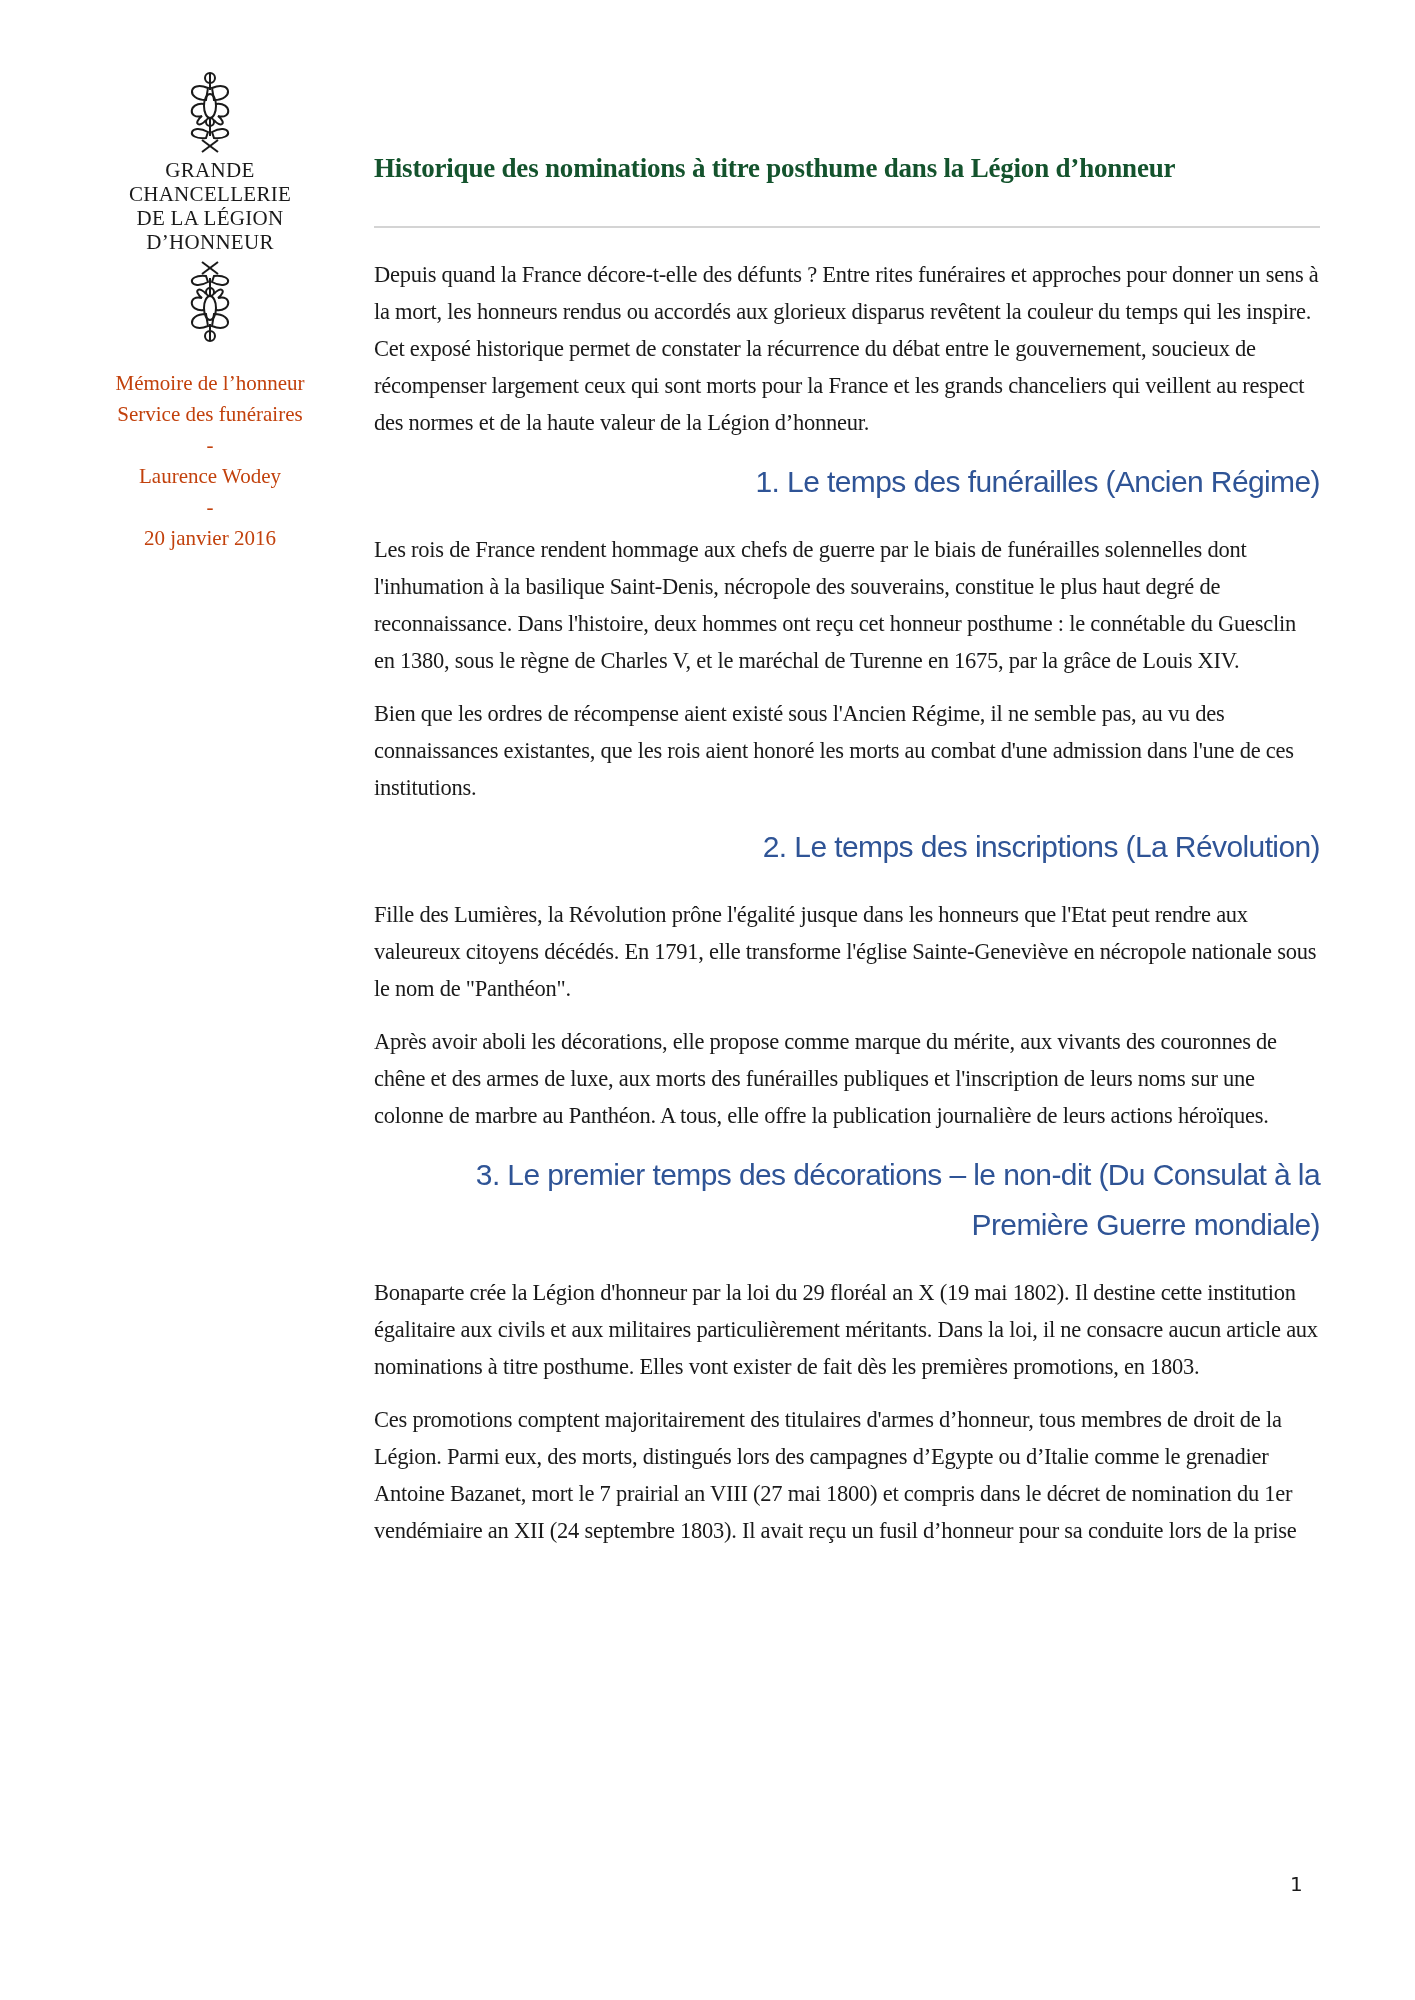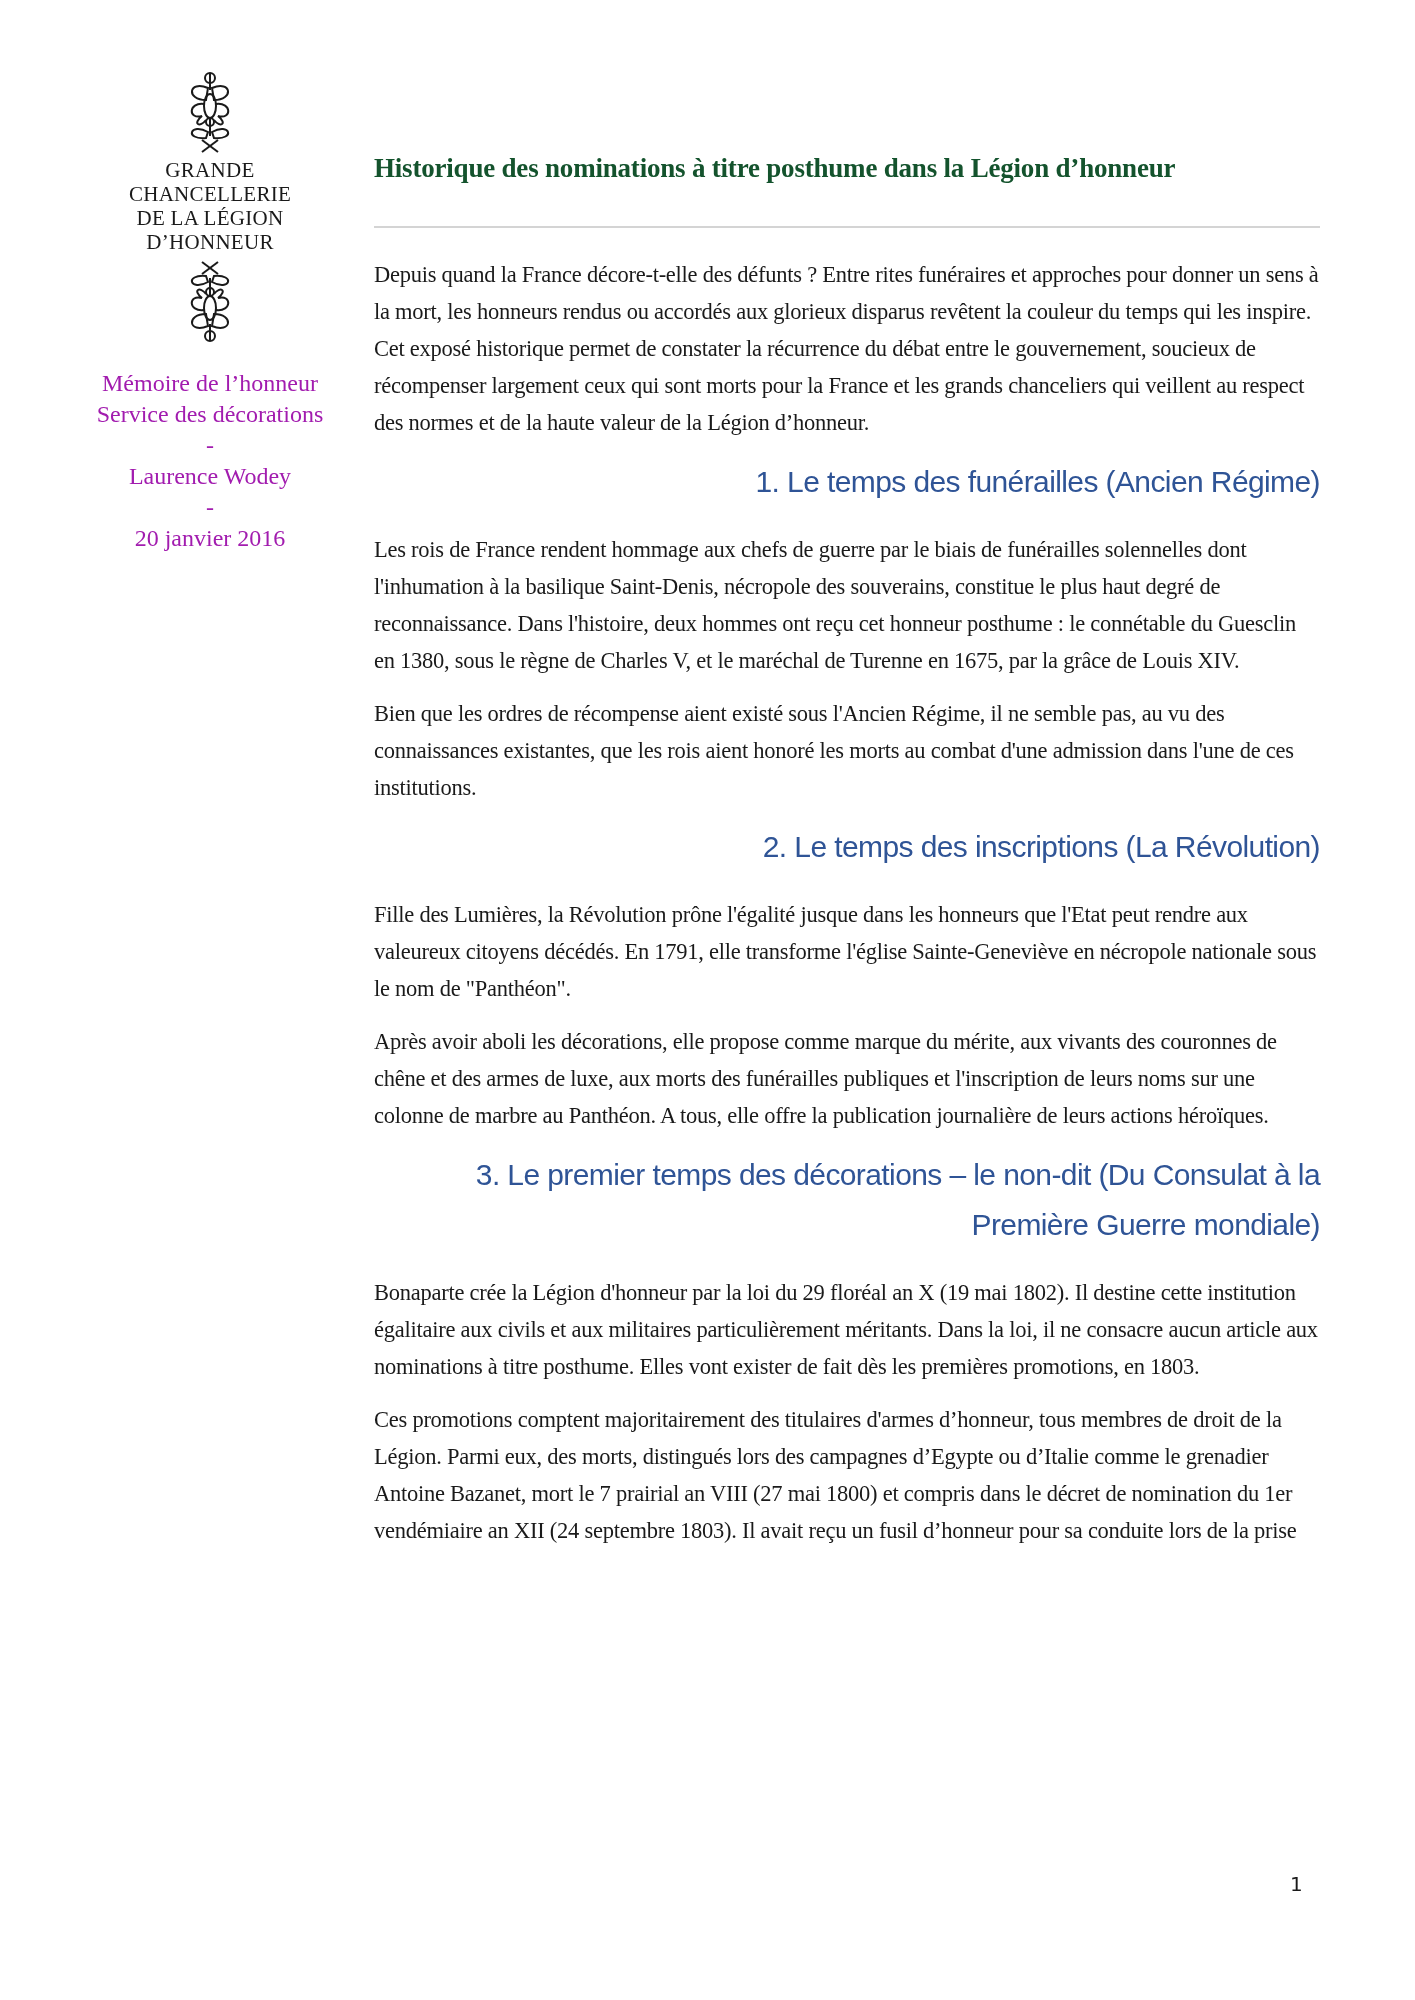--- a/index.html
+++ b/index.html
@@ -2,21 +2,21 @@
 <html><head>
 <meta charset="utf-8">
 <style>
   html, body { margin: 0; padding: 0; background: #ffffff; }
   body { width: 1415px; height: 2000px; position: relative; overflow: hidden; color: #1a1a1a; }
 
   .sidebar { position: absolute; left: 80px; top: 70px; width: 260px; text-align: center; }
   .emblem { display: block; margin: 0 auto; }
   .org-name { font-family: "Liberation Serif", serif; font-size: 21px; line-height: 24px; letter-spacing: 0.3px; color: #1a1a1a; margin: 4px 0 6px; }
   .org-name div { white-space: nowrap; font-family: Liberation Serif, serif; }
-  .meta { font-family: "Liberation Serif", serif; font-size: 24px; line-height: 31px; color: #a21caf; margin-top: 24px; }
+  .meta { font-family: "Liberation Serif", serif; font-size: 21px; line-height: 31px; color: #c2410c; margin-top: 24px; }
   .meta div { white-space: nowrap; }
 
   .main { position: absolute; left: 374px; top: 150px; width: 946px; }
   .doc-title { font-family: "Liberation Serif", serif; font-size: 27px; color: #14532d; margin: 0; line-height: 36px; letter-spacing: -0.2px; }
   .rule { height: 0; border-top: 2px solid #d4d4d4; margin-top: 40px; margin-bottom: 28px; width: 946px; }
 
   p.body { font-family: "Liberation Serif", serif; font-size: 22.5px; line-height: 37px; margin: 0 0 16px; color: #1a1a1a; letter-spacing: -0.25px; }
   h2.section { font-family: Liberation Sans, sans-serif; font-weight: normal; font-size: 30px; line-height: 50px; color: #2f5496; margin: 14px 0 24px; letter-spacing: -0.6px; text-align: right; }
 
   .page-number { position: absolute; left: 1290px; top: 1872px; font-family: "DejaVu Sans", sans-serif; font-size: 20px; color: #1a1a1a; }
@@ -60,21 +60,21 @@
       <circle cx="30" cy="52" r="4"></circle>
       <line x1="30" y1="48" x2="30" y2="66"></line>
       <path d="M28 62 C10 52 4 70 26 68 Z"></path>
       <path d="M32 62 C50 52 56 70 34 68 Z"></path>
       <line x1="22" y1="82" x2="38" y2="70"></line>
       <line x1="38" y1="82" x2="22" y2="70"></line>
     </g>
   </svg>
   <div class="meta">
     <div>Mémoire de l’honneur</div>
-    <div>Service des décorations</div>
+    <div>Service des funéraires</div>
     <div>-</div>
     <div>Laurence Wodey</div>
     <div>-</div>
     <div>20 janvier 2016</div>
   </div>
 </div>
 
 <div class="main">
   <h1 class="doc-title">Historique des nominations à titre posthume dans la Légion d’honneur</h1>
   <div class="rule"></div>

